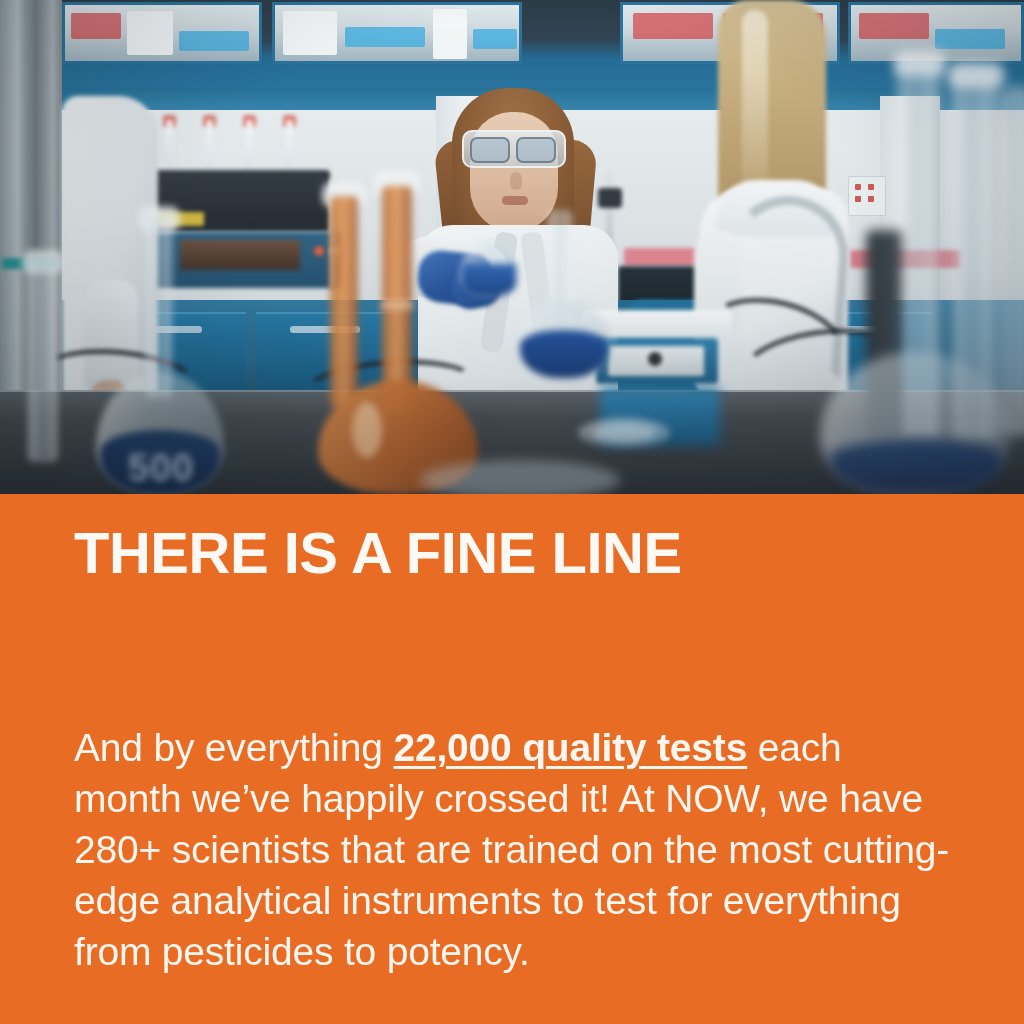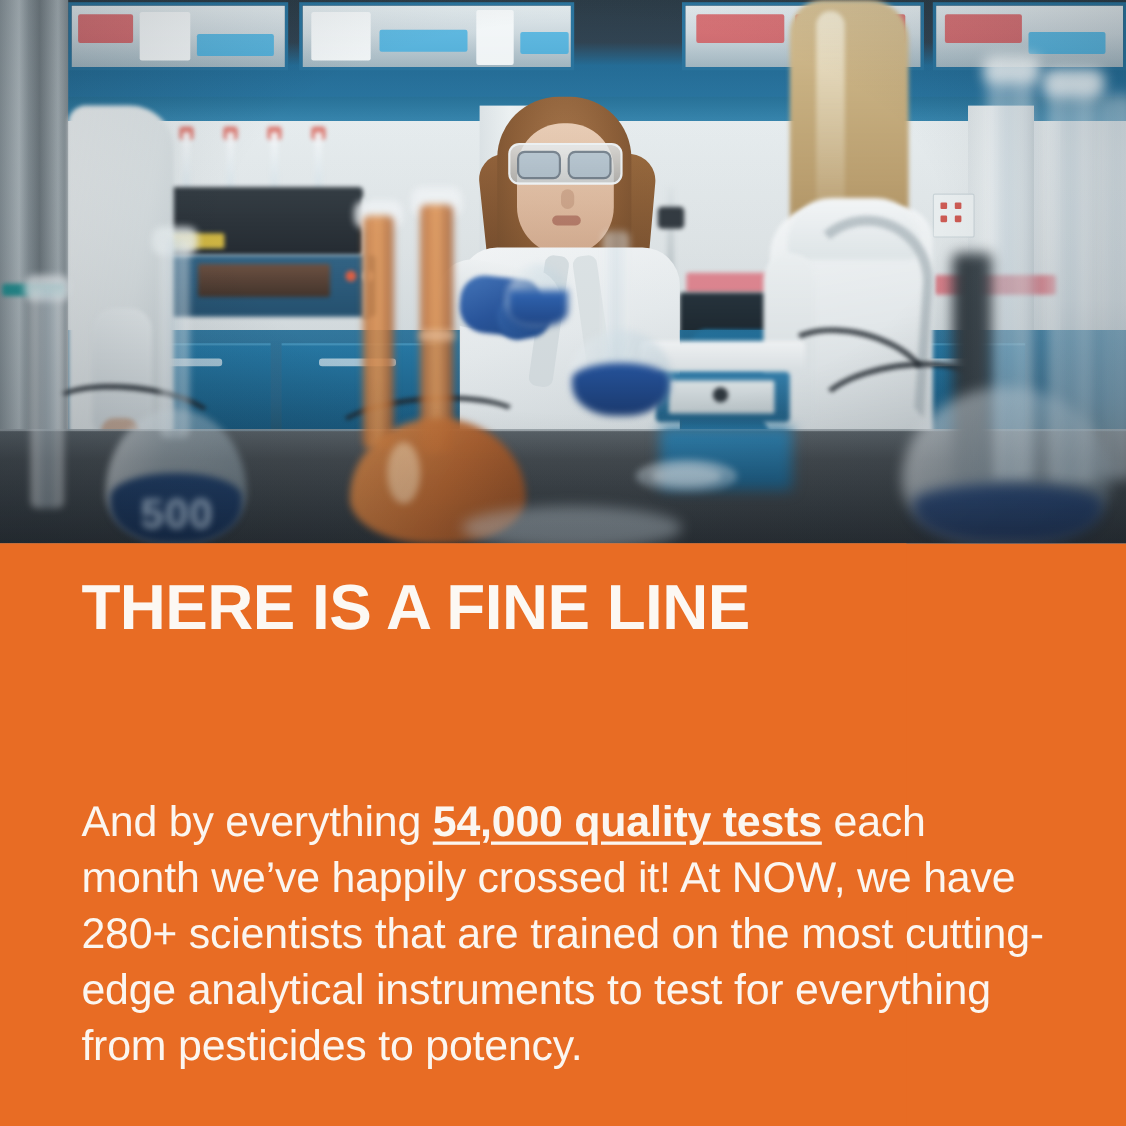--- a/index.html
+++ b/index.html
@@ -663,16 +663,16 @@
     <div class="ph photo-cool"></div>
     <div class="ph photo-vig"></div>
   </div>
 
   <div class="textblock">
 
     <div class="headline">
       <span class="hl">THERE IS A FINE LINE</span>
     </div>
 
-    <p class="body"><span>And by everything </span><span class="hilite">54,000 quality tests</span><span> each month we’ve happily crossed it! At NOW, we have 280+ scientists that are trained on the most cutting-edge analytical instruments to test for everything from pesticides to potency.</span></p>
+    <p class="body"><span>And by everything </span><span class="hilite">22,000 quality tests</span><span> each month we’ve happily crossed it! At NOW, we have 280+ scientists that are trained on the most cutting-edge analytical instruments to test for everything from pesticides to potency.</span></p>
 
   </div>
 </div>
 
 </body></html>

